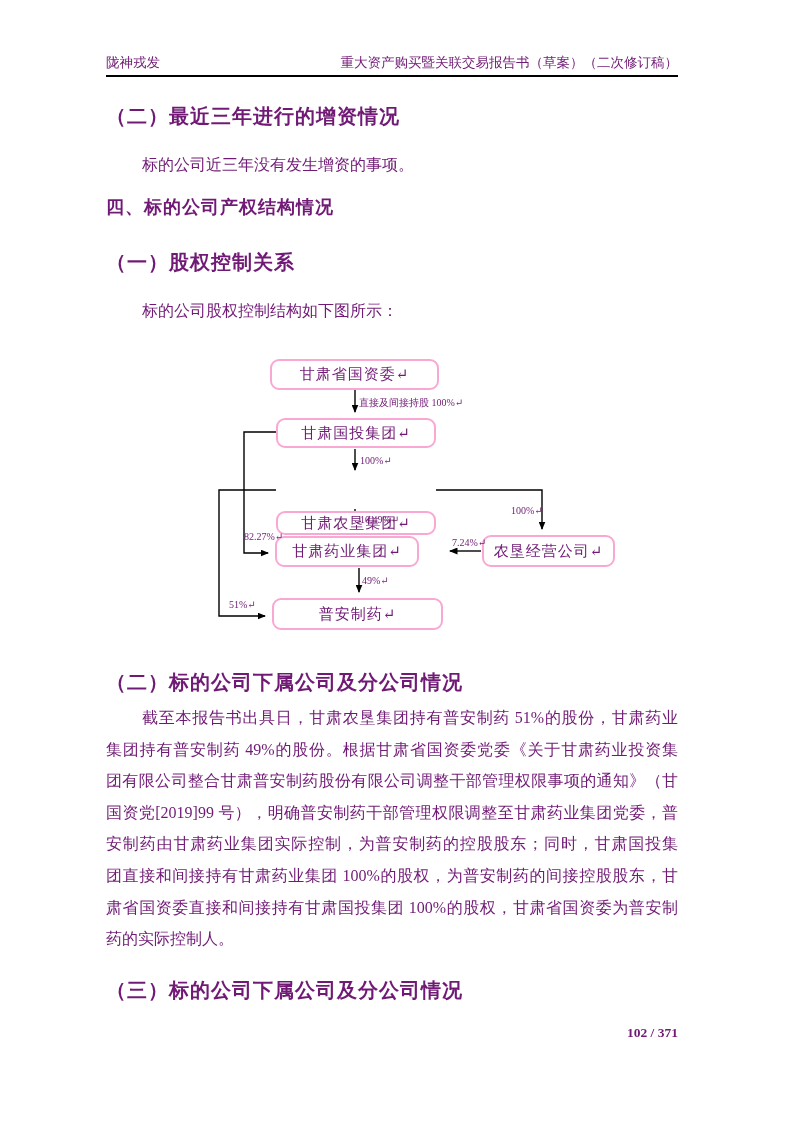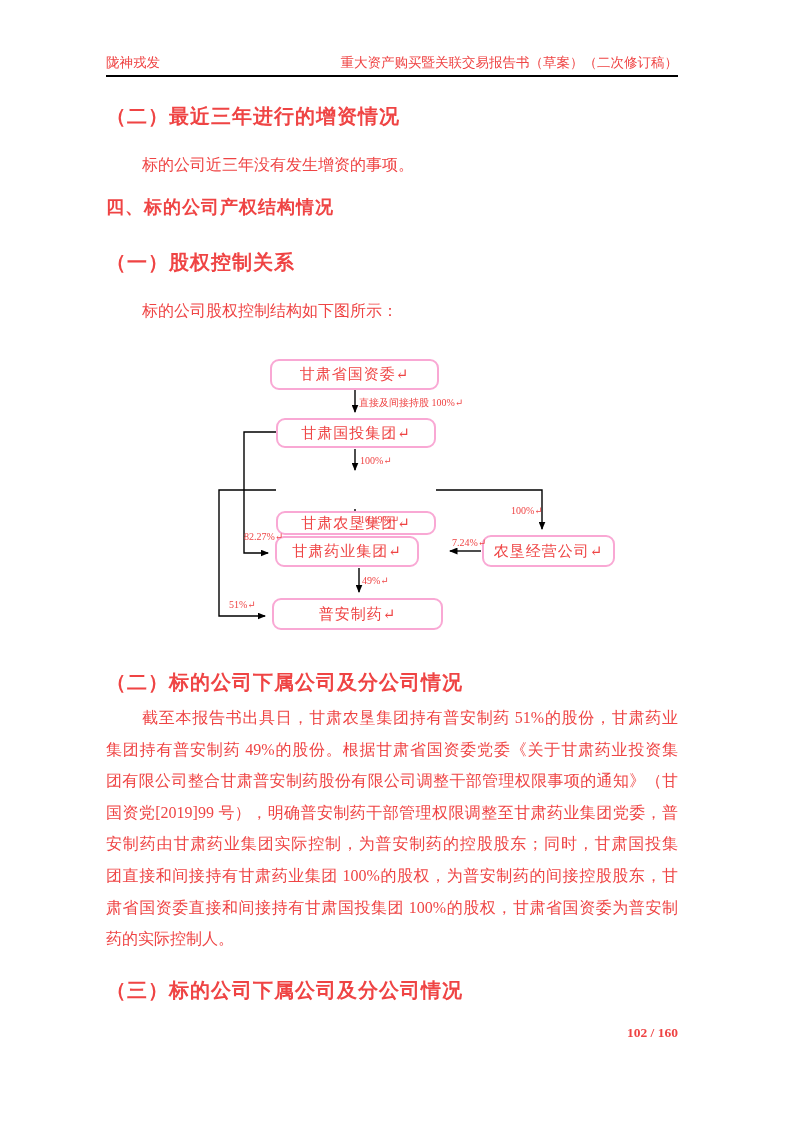--- a/index.html
+++ b/index.html
@@ -3,21 +3,21 @@
 <meta charset="utf-8">
 <style>
   html,body { margin:0; padding:0; background:#888; }
   #page {
     position:relative;
     width:793px; height:1122px;
     margin:0 auto;
     background:#ffffff;
     overflow:hidden;
     font-family:"Liberation Serif","DejaVu Serif",serif;
-    color:#ef4444;
+    color:#701a75;
   }
   
   .header {
     position:absolute; left:106px; top:53px; width:572px;
     display:flex; justify-content:space-between; align-items:flex-end;
     font-size:13.5px; line-height:19px;
     border-bottom:2px solid #000; padding-bottom:3px;
   }
   
   .h-sub {
@@ -128,15 +128,15 @@
     <div class="bodyline">团有限公司整合甘肃普安制药股份有限公司调整干部管理权限事项的通知》（甘</div>
     <div class="bodyline">国资党[2019]99 号），明确普安制药干部管理权限调整至甘肃药业集团党委，普</div>
     <div class="bodyline">安制药由甘肃药业集团实际控制，为普安制药的控股股东；同时，甘肃国投集</div>
     <div class="bodyline">团直接和间接持有甘肃药业集团 100%的股权，为普安制药的间接控股股东，甘</div>
     <div class="bodyline">肃省国资委直接和间接持有甘肃国投集团 100%的股权，甘肃省国资委为普安制</div>
     <div class="bodyline last">药的实际控制人。</div>
   </div>
 
   <div class="h-sub" style="top:977px;">（三）标的公司下属公司及分公司情况</div>
 
-  <div class="footer-page">102 / 160</div>
+  <div class="footer-page">102 / 371</div>
 
 </div>
 
 </body></html>

